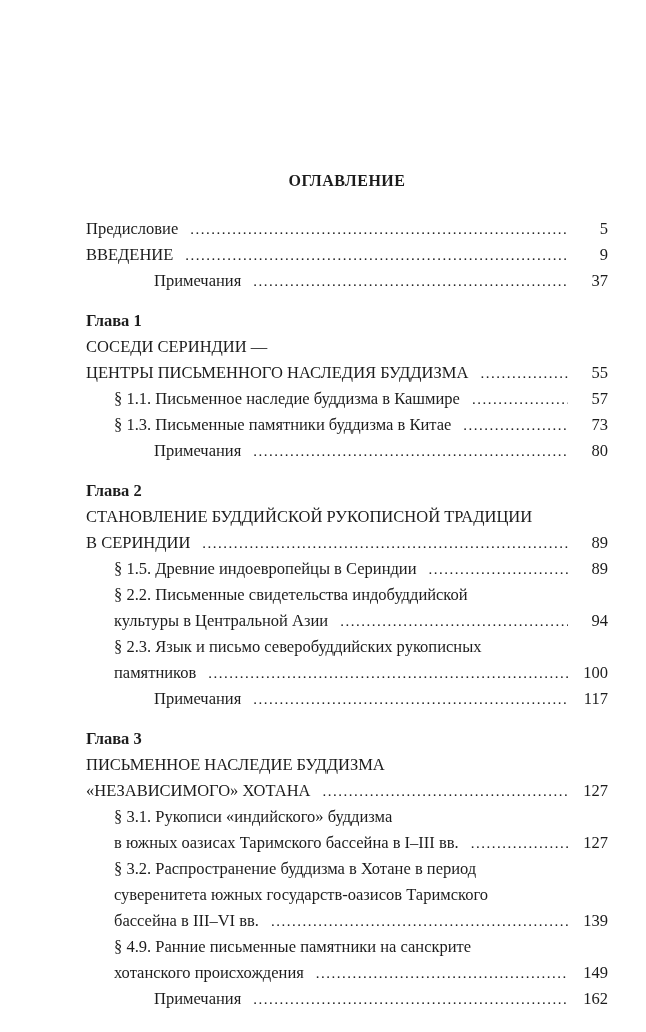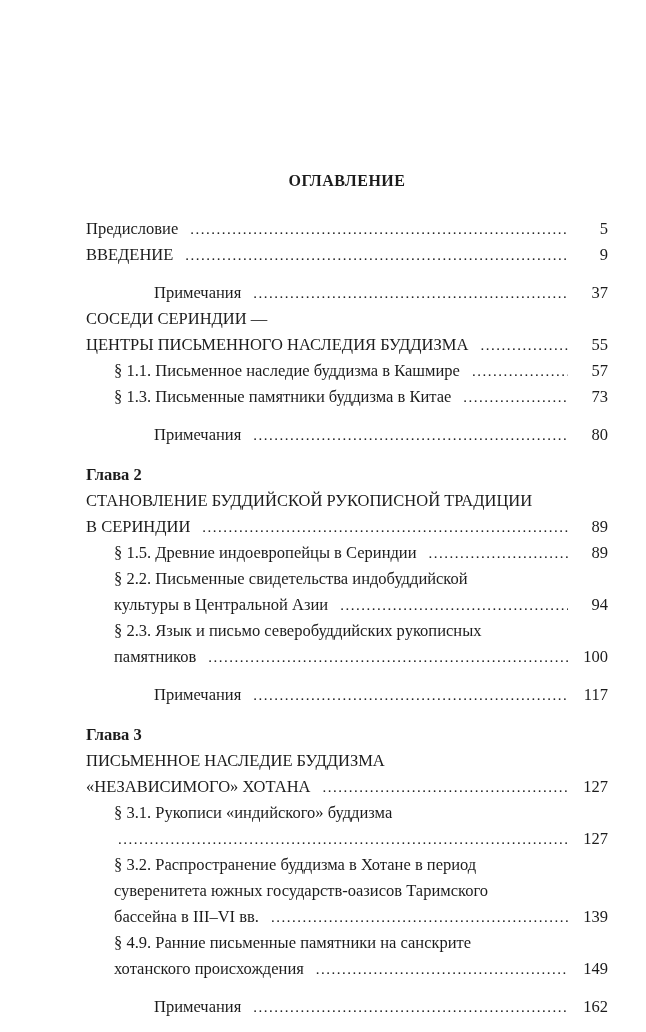--- a/index.html
+++ b/index.html
@@ -25,21 +25,21 @@
   .row {
     display: flex;
     align-items: baseline;
     line-height: 26px;
     gap: 8px;
   }
   .row.bold { font-weight: bold; }
   .row.gap { margin-top: 14px; }
   .indent-0 { padding-left: 0; }
   .indent-1 { padding-left: 28px; }
-  .indent-2 { padding-left: 68px; margin-top: 12px; }
+  .indent-2 { padding-left: 68px; }
   .entry-text { white-space: nowrap; }
   .dots {
     flex: 1 1 auto;
     overflow: hidden;
     white-space: nowrap;
     margin: 0 4px;
     min-width: 8px;
   }
   .dots::after {
     content: "...................................................................................................................................................................";
@@ -65,20 +65,23 @@
       </div>
       <div class="row indent-0">
         <span class="entry-text">ВВЕДЕНИЕ</span>
         <span class="dots"></span>
         <span class="pagenum">9</span>
       </div>
       <div class="row indent-2">
         <span class="entry-text">Примечания</span>
         <span class="dots"></span>
         <span class="pagenum">37</span>
+      </div>
+      <div class="row indent-0 bold gap">
+        <span class="entry-text">Глава 1</span>
       </div>
       <div class="row indent-0">
         <span class="entry-text">СОСЕДИ СЕРИНДИИ —</span>
       </div>
       <div class="row indent-0">
         <span class="entry-text">ЦЕНТРЫ ПИСЬМЕННОГО НАСЛЕДИЯ БУДДИЗМА</span>
         <span class="dots"></span>
         <span class="pagenum">55</span>
       </div>
       <div class="row indent-1">
@@ -141,20 +144,21 @@
       </div>
       <div class="row indent-0">
         <span class="entry-text">«НЕЗАВИСИМОГО» ХОТАНА</span>
         <span class="dots"></span>
         <span class="pagenum">127</span>
       </div>
       <div class="row indent-1">
         <span class="entry-text">§ 3.1. Рукописи «индийского» буддизма</span>
       </div>
       <div class="row indent-1">
+        <span class="entry-text">в южных оазисах Таримского бассейна в I–III вв.</span>
         <span class="dots"></span>
         <span class="pagenum">127</span>
       </div>
       <div class="row indent-1">
         <span class="entry-text">§ 3.2. Распространение буддизма в Хотане в период</span>
       </div>
       <div class="row indent-1">
         <span class="entry-text">суверенитета южных государств-оазисов Таримского</span>
       </div>
       <div class="row indent-1">

